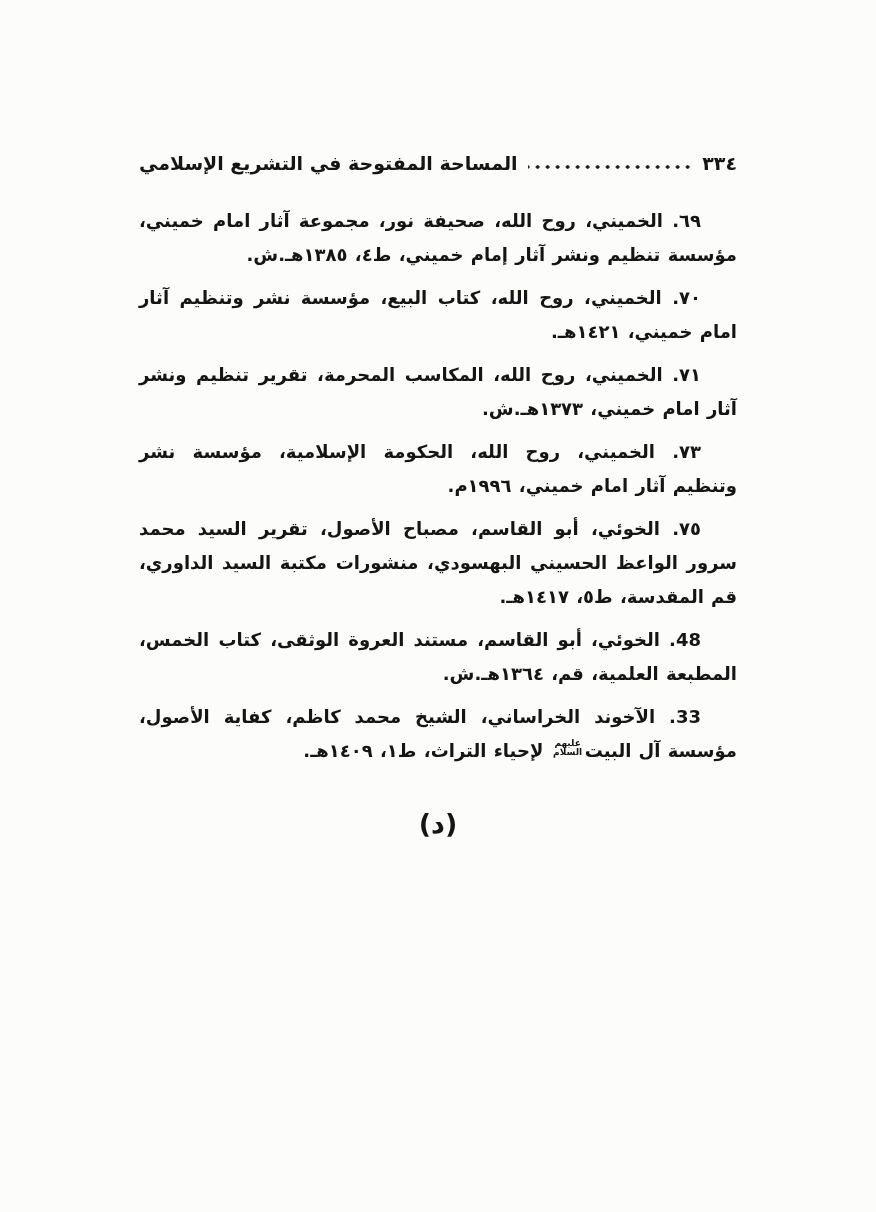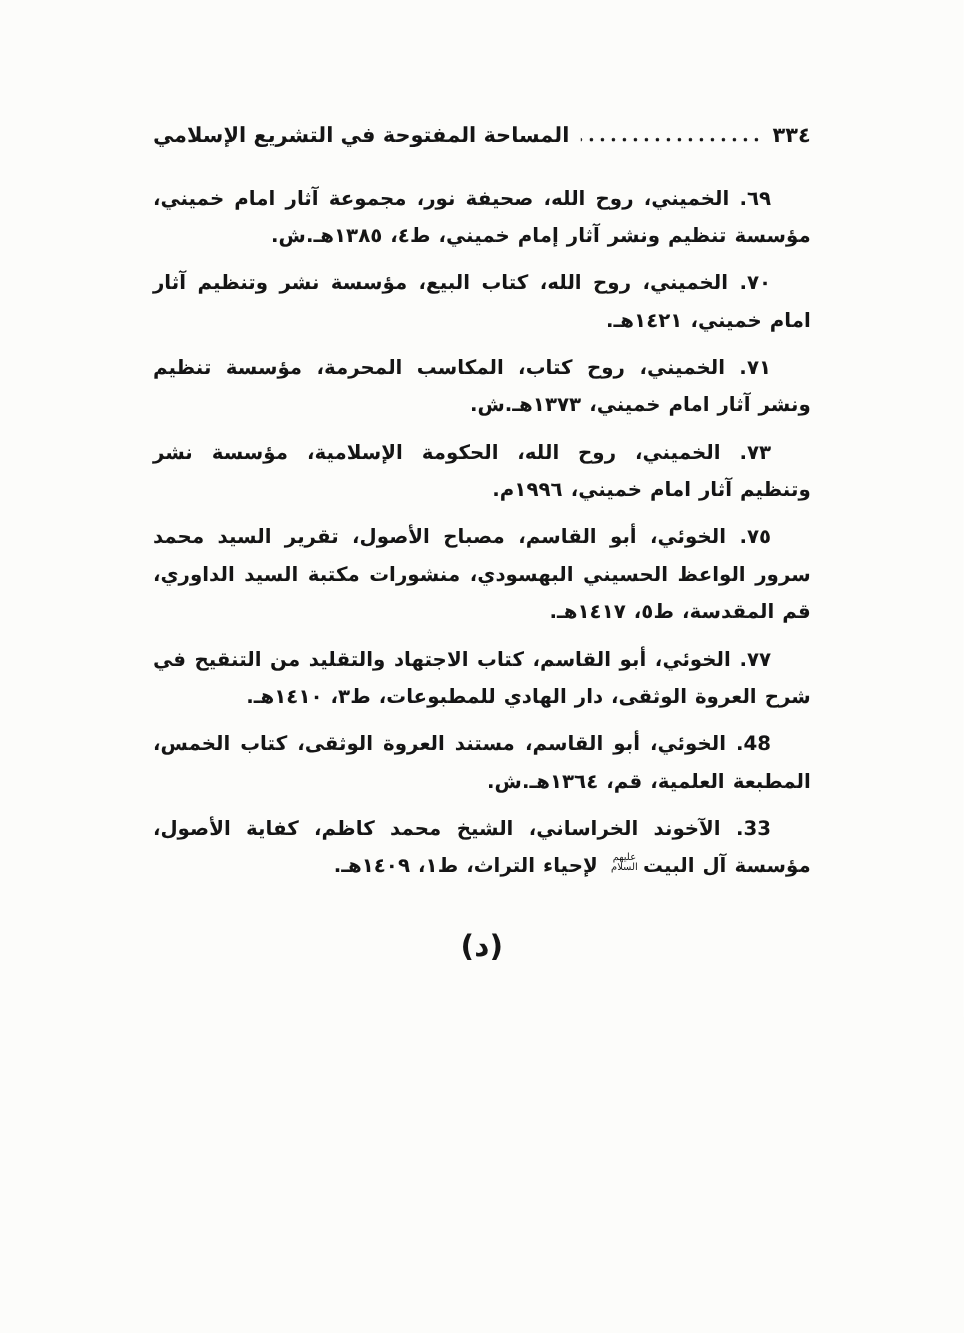--- a/index.html
+++ b/index.html
@@ -23,21 +23,21 @@
     overflow: hidden;
   }
   .running-head {
     display: flex;
     align-items: flex-end;
     gap: 10px;
     font-size: 19px;
     font-weight: 700;
     margin-bottom: 30px;
   }
-  .running-head .title { white-space: nowrap; }
+  .running-head .title { white-space: nowrap; margin-top: 40px; }
   .leader {
     flex: 1;
     height: 14px;
     background-image: radial-gradient(circle, var(--ink) 1.5px, transparent 1.9px);
     background-size: 10px 10px;
     background-repeat: repeat-x;
     background-position: right bottom 2px;
     min-width: 40px;
   }
   .running-head .pagenum { white-space: nowrap; }
@@ -54,21 +54,21 @@
   .num { letter-spacing: 0.5px; }
   .honorific {
     display: inline-block;
     font-size: 9px;
     line-height: 9px;
     width: 30px;
     text-align: center;
     vertical-align: 2px;
     text-indent: 0;
     margin: 0 2px;
-    font-weight: 400;
+    font-weight: 700;
   }
   .section-heading {
     text-align: center;
     font-size: 27px;
     font-weight: 700;
     margin: 40px 0 34px 0;
   }
 </style>
 </head>
 <body>
@@ -88,40 +88,36 @@
       <span>الخميني، روح الله، صحيفة نور، مجموعة آثار امام خميني، مؤسسة تنظيم ونشر آثار إمام خميني، ط٤، ١٣٨٥هـ.ش.</span>
     </p>
 
     <p class="entry">
       <span class="num">٧٠.</span>
       <span>الخميني، روح الله، كتاب البيع، مؤسسة نشر وتنظيم آثار امام خميني، ١٤٢١هـ.</span>
     </p>
 
     <p class="entry">
       <span class="num">٧١.</span>
-      <span>الخميني، روح كتاب، المكاسب المحرمة، مؤسسة تنظيم ونشر آثار امام خميني، ١٣٧٣هـ.ش.</span>
+      <span>الخميني، روح الله، المكاسب المحرمة، تقرير تنظيم ونشر آثار امام خميني، ١٣٧٣هـ.ش.</span>
     </p>
 
 
     <p class="entry">
       <span class="num">٧٣.</span>
       <span>الخميني، روح الله، الحكومة الإسلامية، مؤسسة نشر وتنظيم آثار امام خميني، ١٩٩٦م.</span>
     </p>
 
 
     <p class="entry">
       <span class="num">٧٥.</span>
       <span>الخوئي، أبو القاسم، مصباح الأصول، تقرير السيد محمد سرور الواعظ الحسيني البهسودي، منشورات مكتبة السيد الداوري، قم المقدسة، ط٥، ١٤١٧هـ.</span>
     </p>
 
 
-    <p class="entry">
-      <span class="num">٧٧.</span>
-      <span>الخوئي، أبو القاسم، كتاب الاجتهاد والتقليد من التنقيح في شرح العروة الوثقى، دار الهادي للمطبوعات، ط٣، ١٤١٠هـ.</span>
-    </p>
 
     <p class="entry">
       <span class="num">48.</span>
       <span>الخوئي، أبو القاسم، مستند العروة الوثقى، كتاب الخمس، المطبعة العلمية، قم، ١٣٦٤هـ.ش.</span>
     </p>
 
     <p class="entry">
       <span class="num">33.</span>
       <span>الآخوند الخراساني، الشيخ محمد كاظم، كفاية الأصول، مؤسسة آل البيت</span><span class="honorific">عليهم السلام</span>
       <span>لإحياء التراث، ط١، ١٤٠٩هـ.</span>

